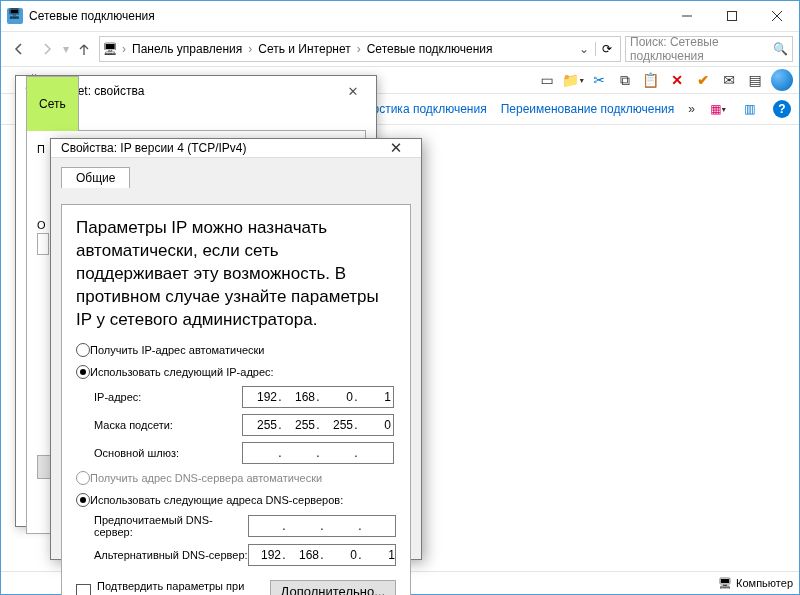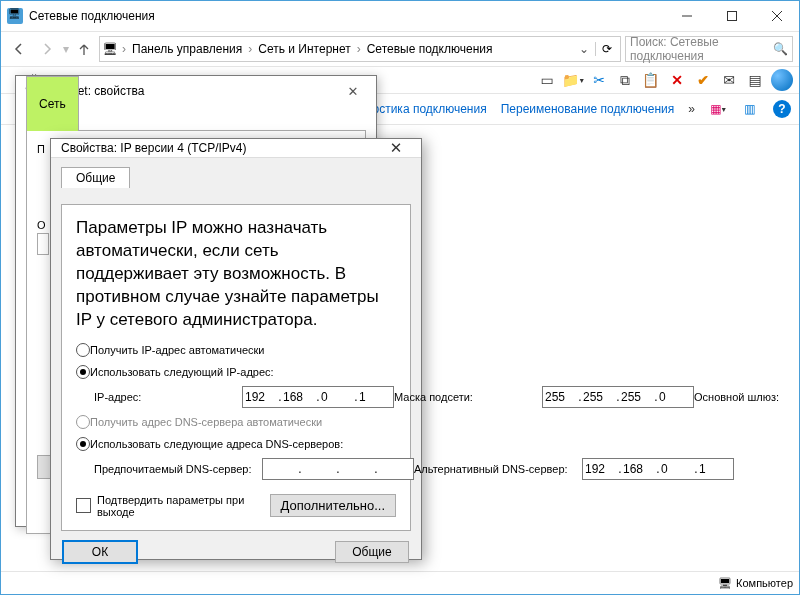--- a/index.html
+++ b/index.html
@@ -59,25 +59,25 @@
   .dlg2 .d2x{margin-left:auto;width:30px;text-align:center;font-size:15px;color:#333}
   .dlg2 .tabrow{height:24px;display:flex;align-items:flex-end;padding:8px 10px 17px 10px}
   .dlg2 .tab2{border:1px solid #aaa;border-bottom:none;background:#fff;padding:3px 14px;font-size:12px;position:relative;top:1px}
   .dlg2 .pane{margin:0 10px;border:1px solid #aaa;background:#fff;flex:1;padding:12px 14px;display:flex;flex-direction:column;gap:6px}
   .info{font-size:17px;line-height:1.35;margin-bottom:4px}
   .radio{display:flex;align-items:center;gap:0;font-size:11px;padding:1px 0}
   .rdot{width:12px;height:12px;border:1px solid #555;border-radius:50%;display:inline-flex;align-items:center;justify-content:center;flex:none}
   .rdot.on::after{content:"";width:6px;height:6px;background:#000;border-radius:50%}
   .rdot.off{border-color:#999}
   .radio.disabled{color:#888}
-  .fgroup{border:none;padding-left:18px;display:flex;flex-direction:row;}
+  .fgroup{border:none;padding-left:18px;display:flex;flex-direction:column;gap:6px}
   .frow{display:flex;align-items:center;font-size:11px}
   .frow .fl{width:148px}
   .ip4{border:1px solid #7a7a7a;background:#fff;width:150px;height:20px;display:flex;align-items:center;justify-content:center;font-size:12px;letter-spacing:0}
-  .ip4 span{width:32px;text-align:left}
+  .ip4 span{width:32px;text-align:right}
   .ip4 .dot{width:6px;text-align:center}
   .chkrow{display:flex;align-items:center;gap:6px;font-size:11px;margin-top:8px}
   .chkbx{width:13px;height:13px;border:1px solid #555;background:#fff;flex:none}
   .advbtn{margin-left:auto;border:1px solid #aaa;background:#e1e1e1;padding:3px 10px;font-size:13px}
   .btnrow{display:flex;justify-content:space-between;gap:6px;padding:10px 12px}
   .btn{border:1px solid #aaa;background:#e1e1e1;padding:3px 0;width:74px;text-align:center;font-size:12px}
   .btn.default{border:1px solid #0078d7;outline:1px solid #0078d7}
 
   svg{display:block}
 </style>

